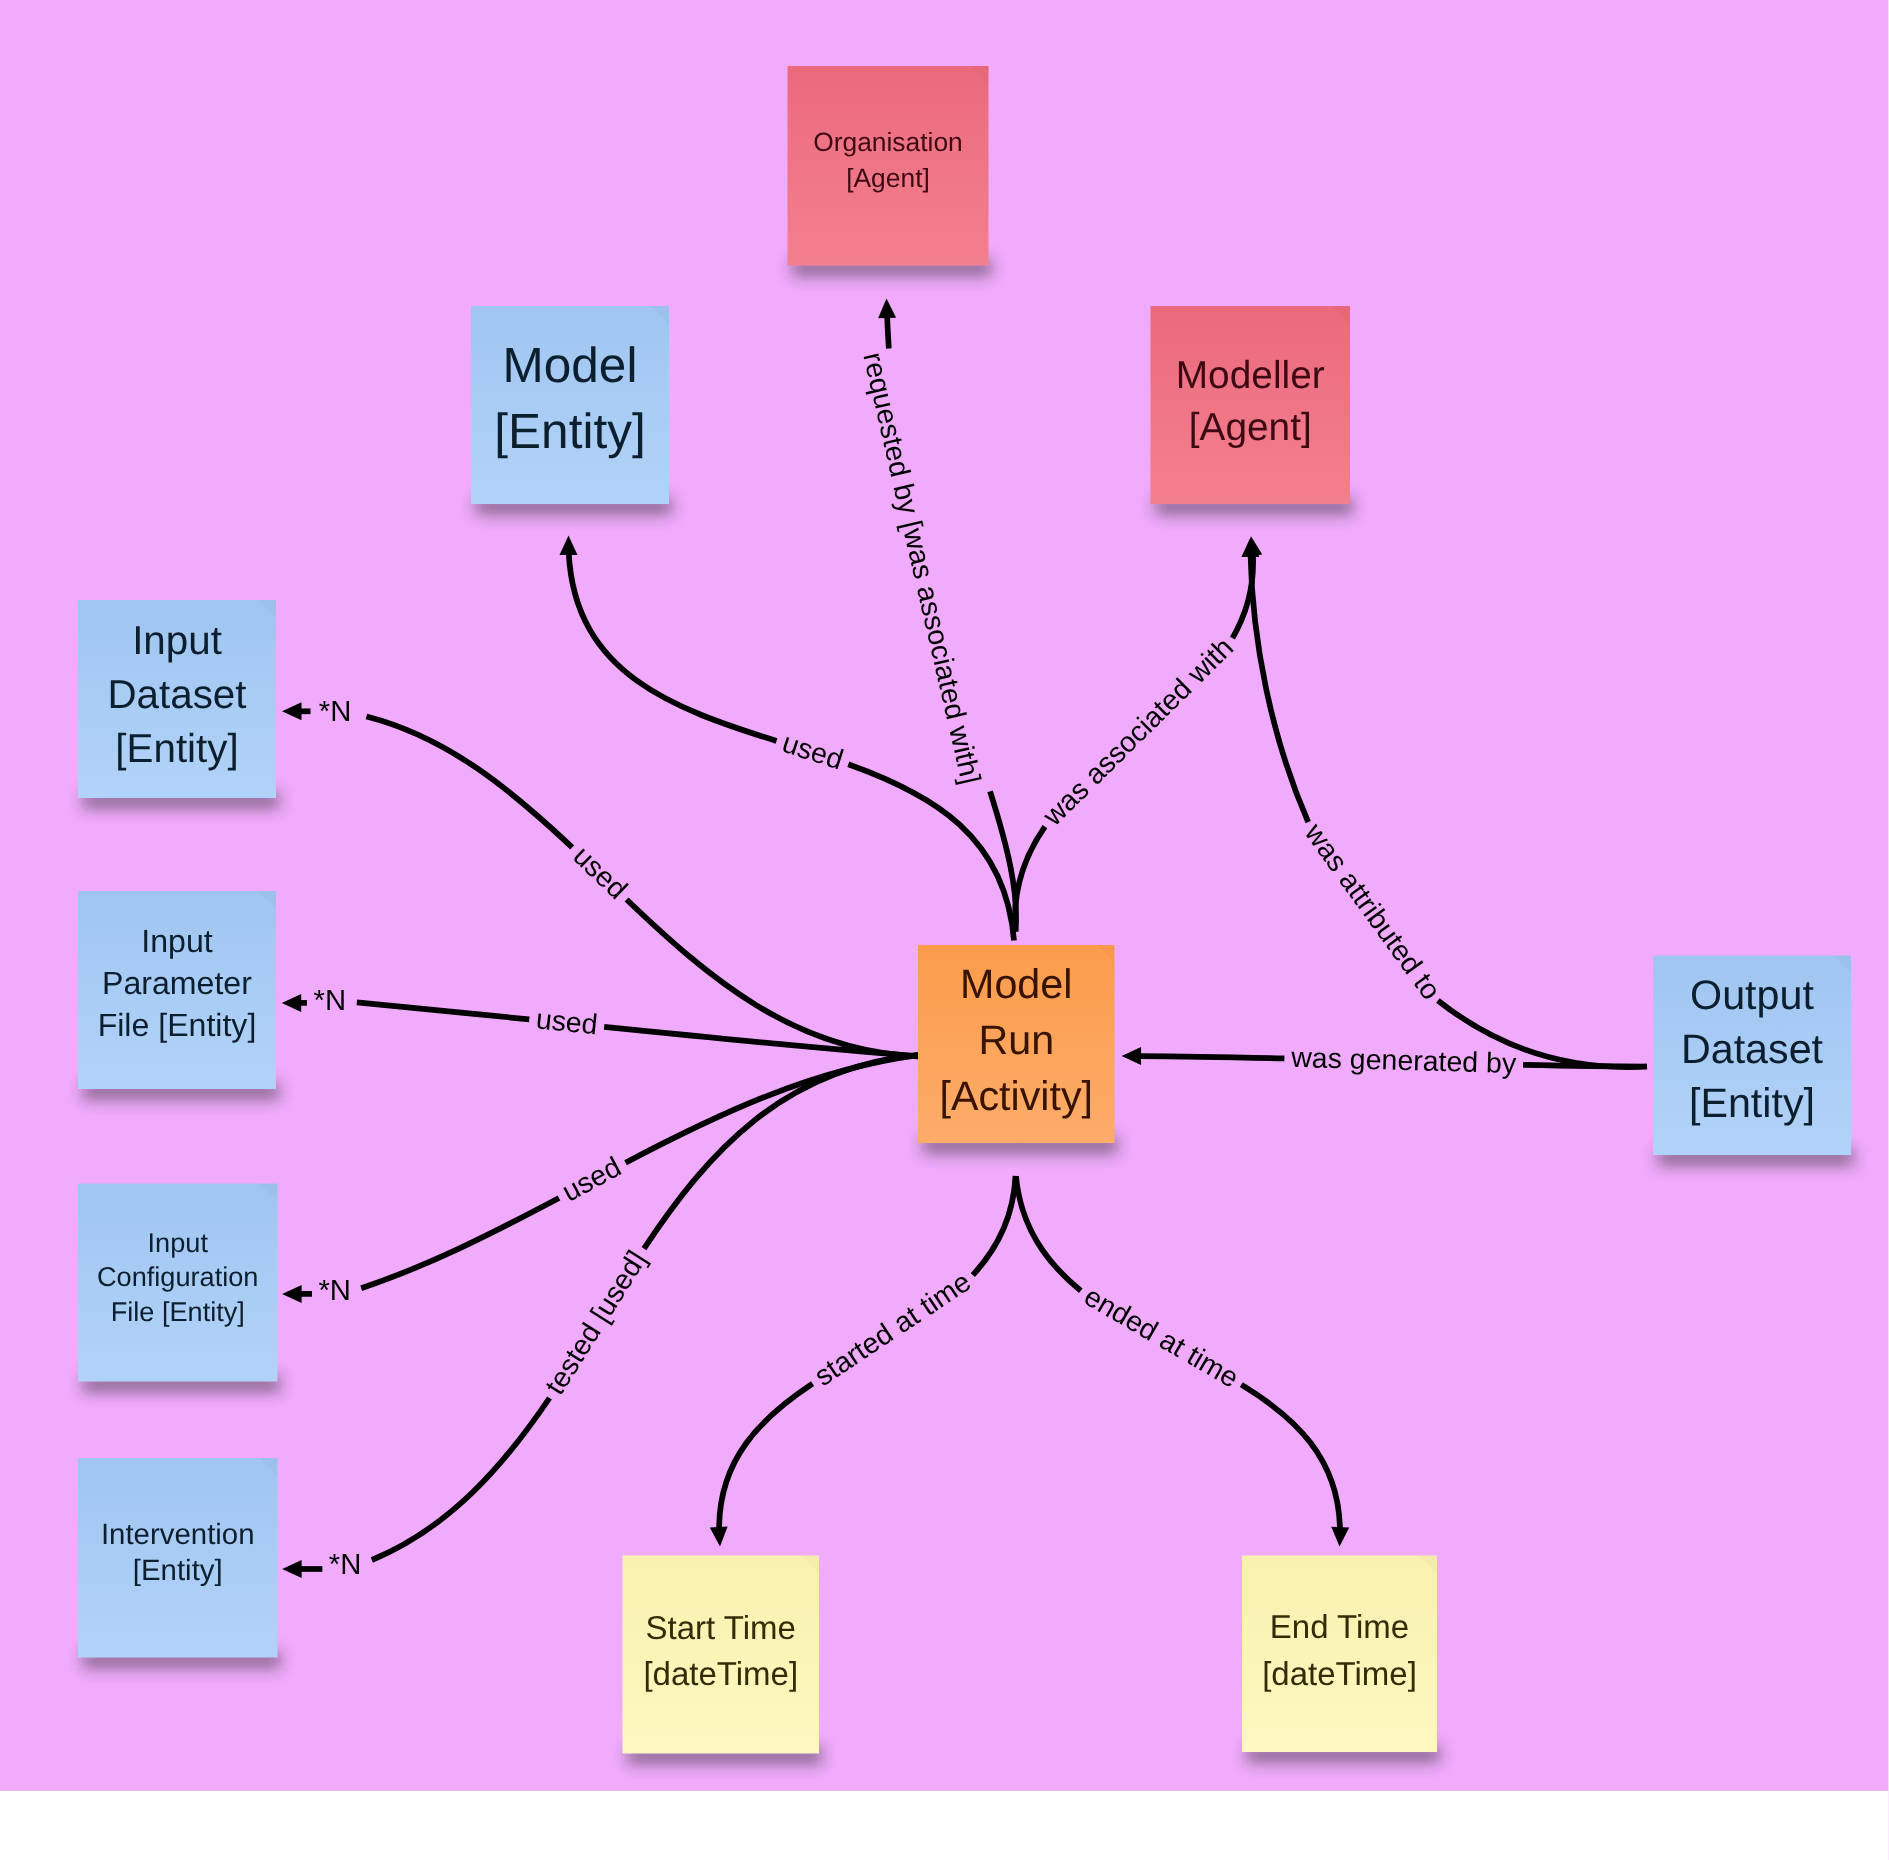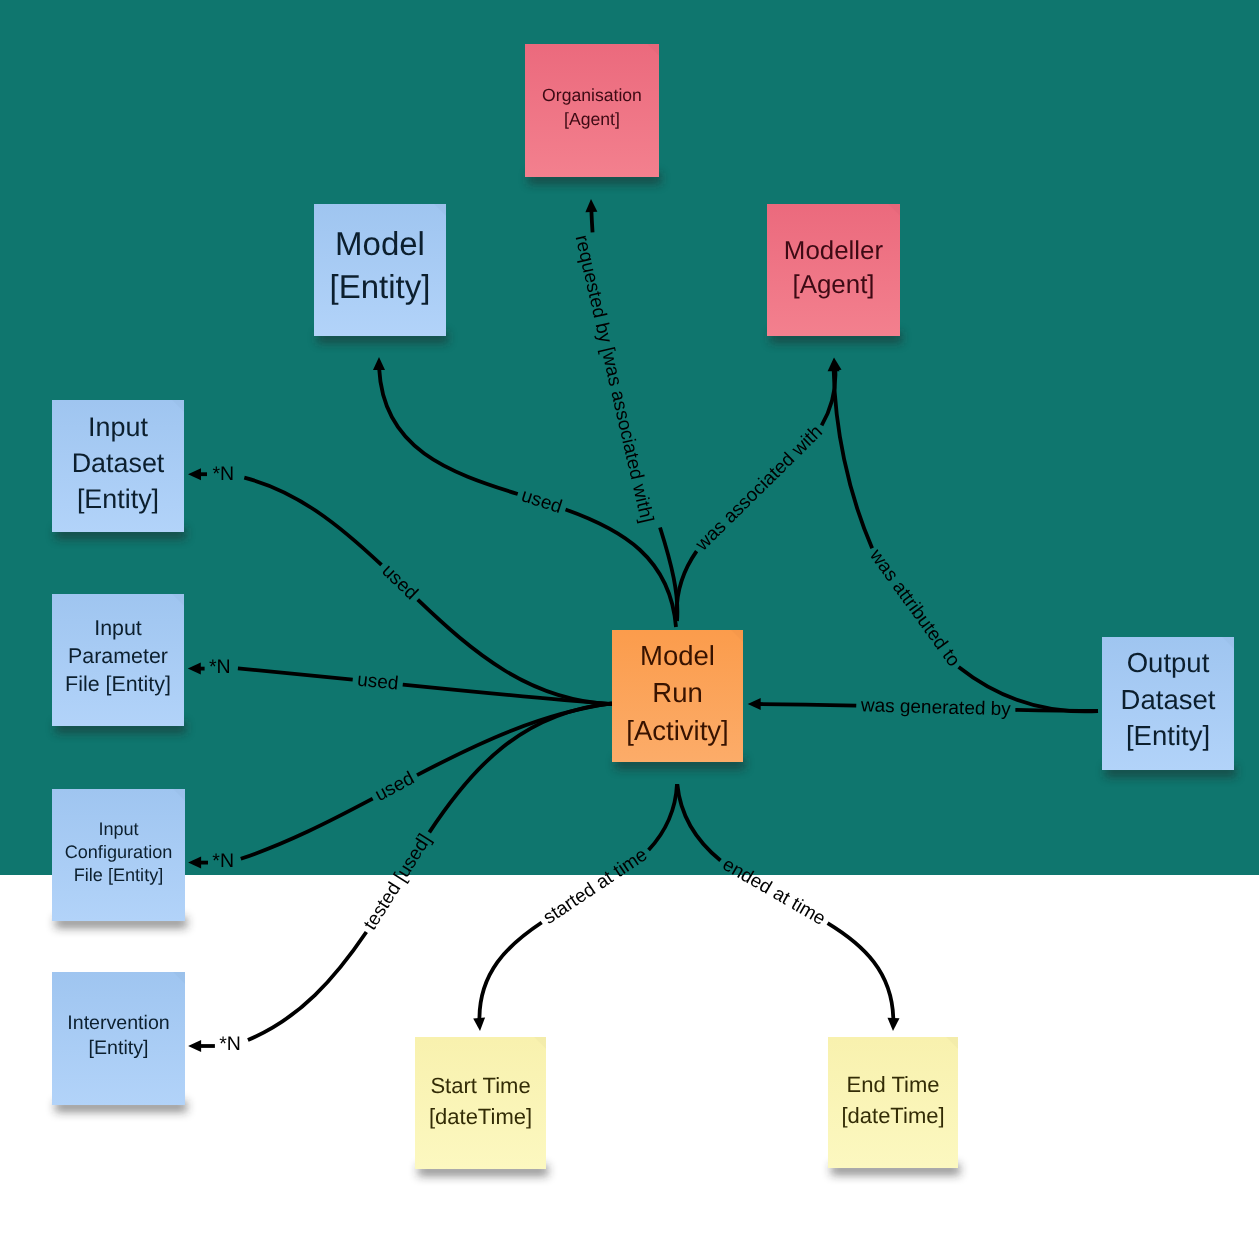--- a/index.html
+++ b/index.html
@@ -1,20 +1,20 @@
 <!DOCTYPE html>
 <html><head>
 <meta charset="utf-8">
 <title>Model Run Provenance Diagram</title>
 <style>
   html,body{margin:0;padding:0;background:#ffffff;
     -webkit-font-smoothing:antialiased;text-rendering:geometricPrecision;}
   body{width:1259px;height:1240px;overflow:hidden;
        font-family:"Liberation Sans",sans-serif;}
-  #stage{position:relative;width:1259px;height:875px;background:#0f766e;}
+  #stage{position:relative;width:1259px;height:1194px;background:#f0abfc;}
   svg#canvas{position:absolute;left:0;top:0;width:1259px;height:1240px;display:block;opacity:0.999;}
   .edge-line{fill:none;stroke:#000000;stroke-width:3.8;stroke-linecap:butt;}
   .edge-label{font-family:"Liberation Sans",sans-serif;font-size:19px;fill:#000000;}
   .mult-label{font-family:"Liberation Sans",sans-serif;font-size:19.5px;fill:#000000;}
   .node-label{font-family:"Liberation Sans",sans-serif;}
 </style>
 </head>
 <body>
 
 <div id="stage">

